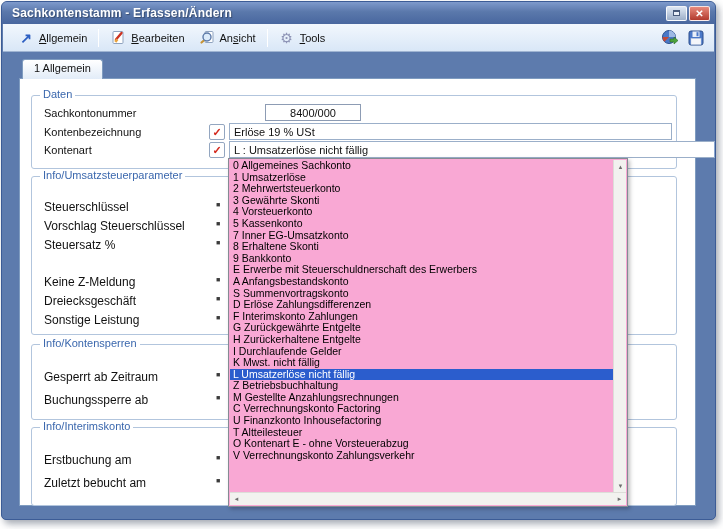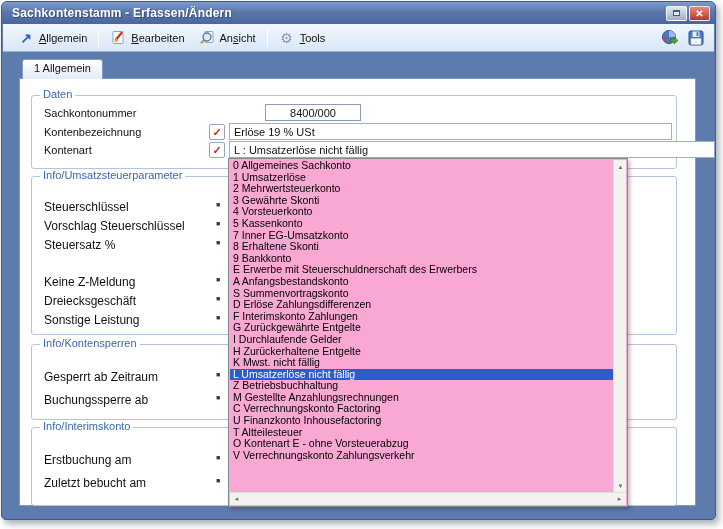--- a/index.html
+++ b/index.html
@@ -322,23 +322,23 @@
         <div class="dd-item">A Anfangsbestandskonto</div>
 
         <div class="dd-item">S Summenvortragskonto</div>
 
         <div class="dd-item">D Erlöse Zahlungsdifferenzen</div>
 
         <div class="dd-item">F Interimskonto Zahlungen</div>
 
         <div class="dd-item">G Zurückgewährte Entgelte</div>
 
+        <div class="dd-item">H Zurückerhaltene Entgelte</div>
+
         <div class="dd-item">I Durchlaufende Gelder</div>
-
-        <div class="dd-item">H Zurückerhaltene Entgelte</div>
 
         <div class="dd-item">K Mwst. nicht fällig</div>
 
         <div class="dd-item selected">L Umsatzerlöse nicht fällig</div>
 
         <div class="dd-item">Z Betriebsbuchhaltung</div>
 
         <div class="dd-item">M Gestellte Anzahlungsrechnungen</div>
 
         <div class="dd-item">C Verrechnungskonto Factoring</div>

